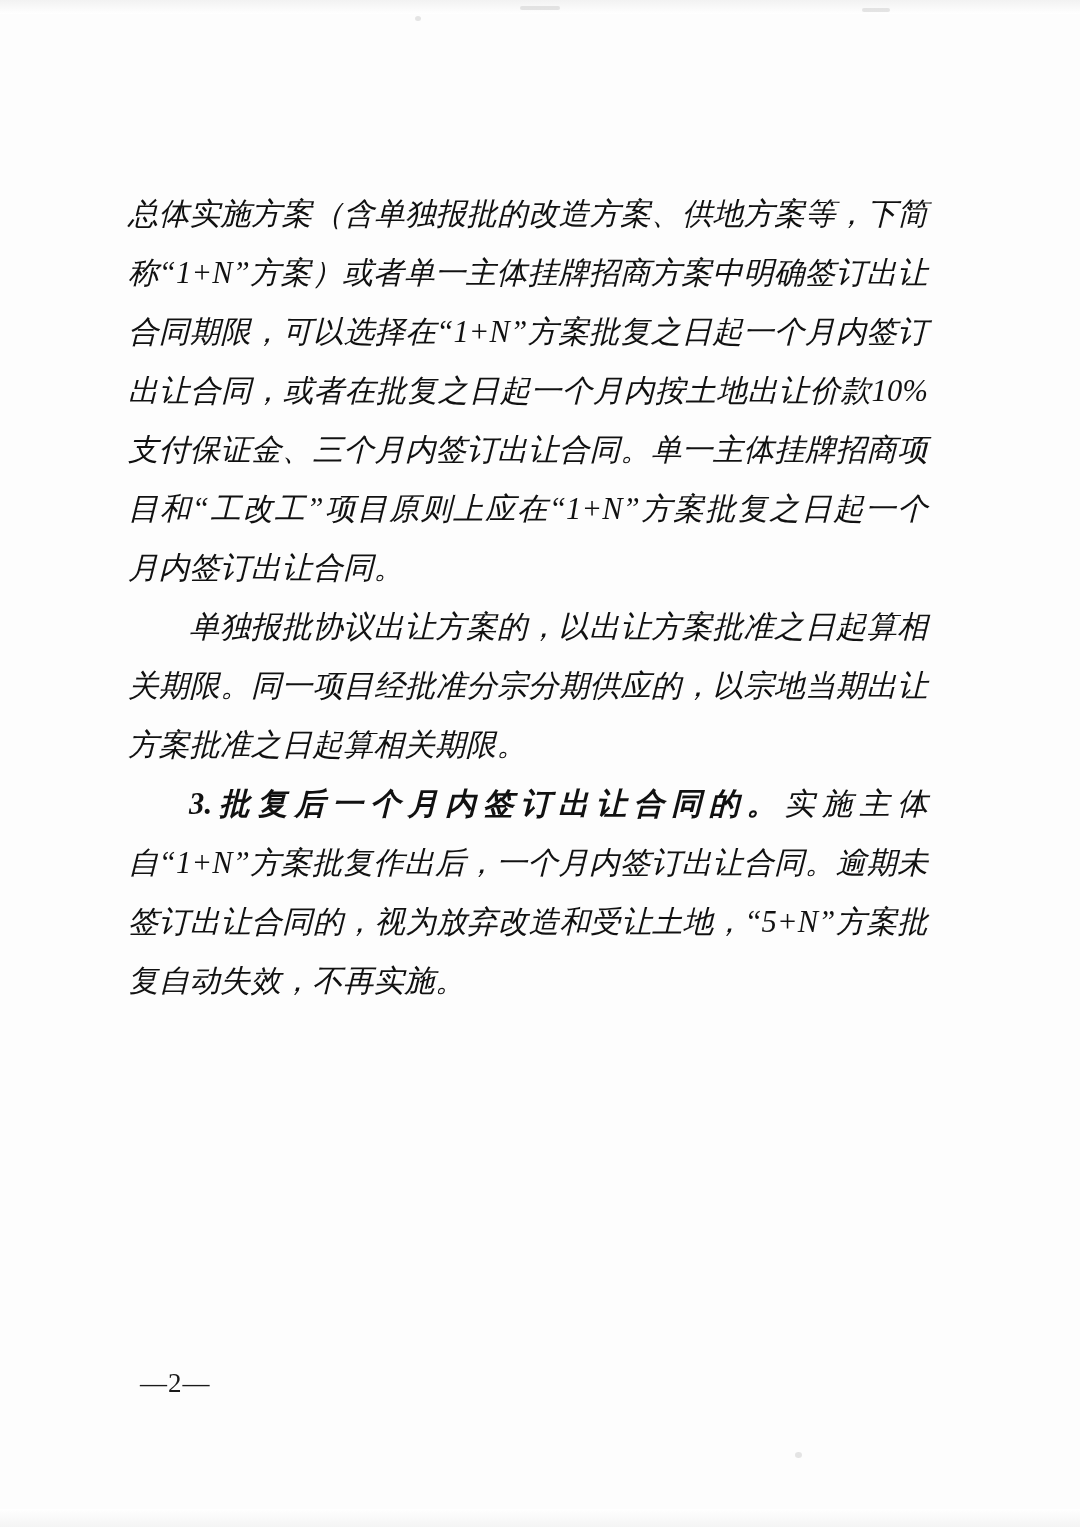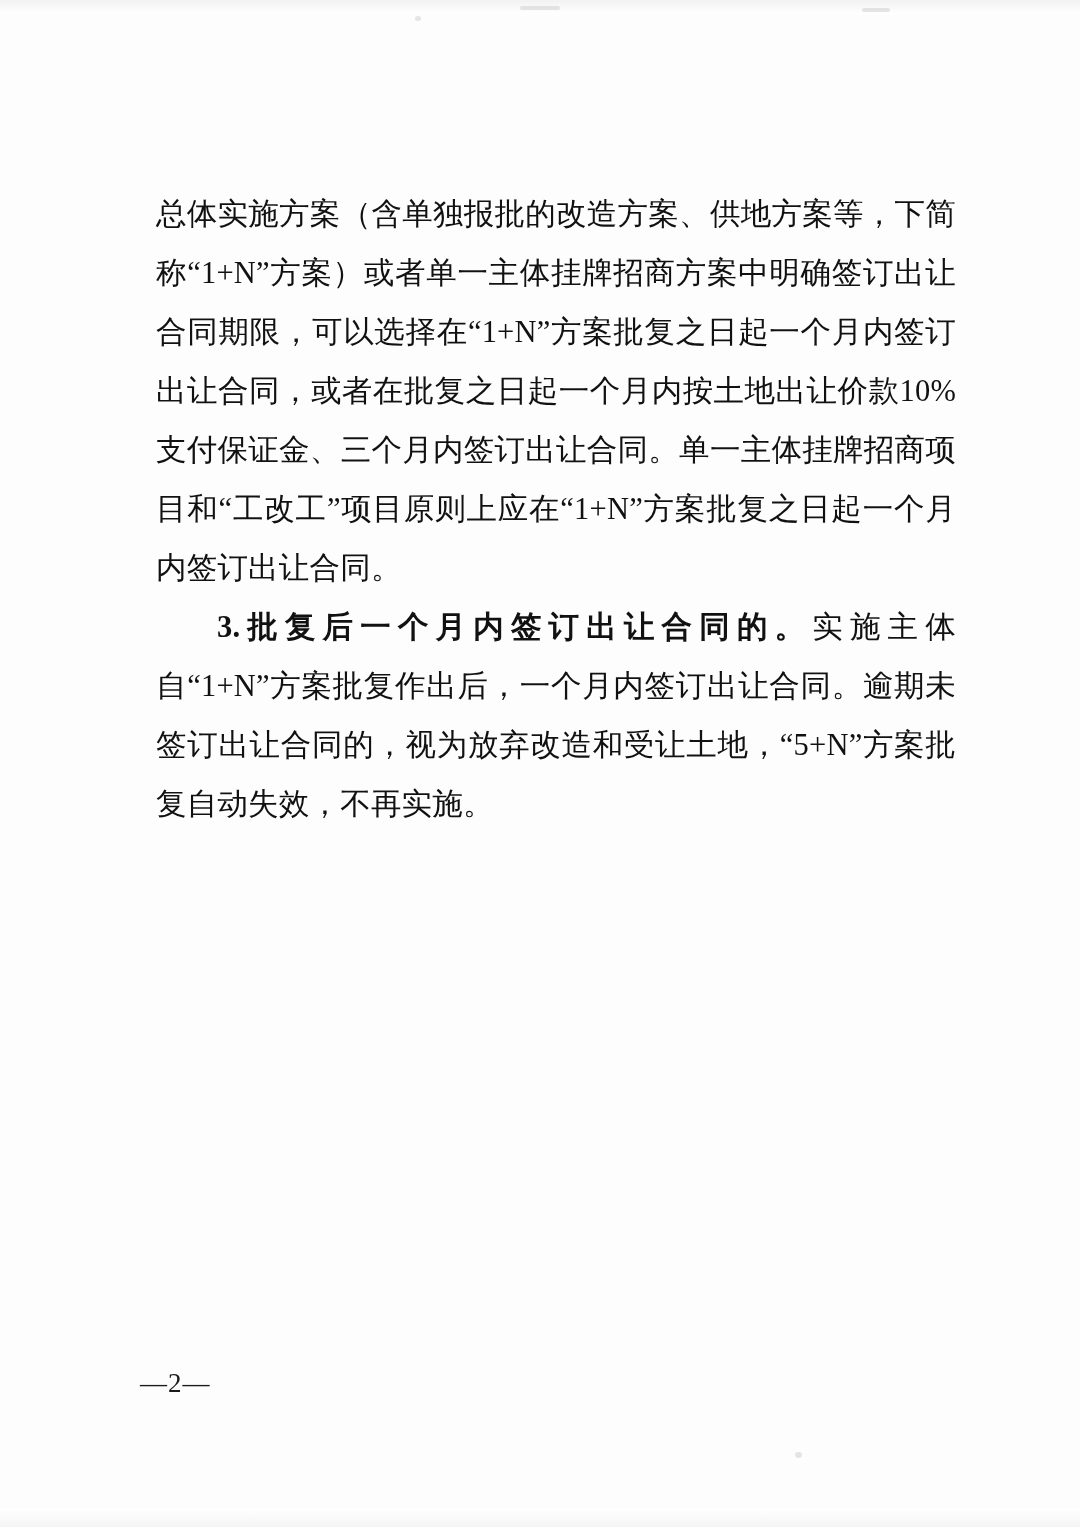--- a/index.html
+++ b/index.html
@@ -18,23 +18,24 @@
   .page {
     position: absolute;
     left: 0;
     top: 0;
     width: 1080px;
     height: 1527px;
     background: #fdfdfd;
   }
   .content {
     position: absolute;
-    left: 156px;
+    left: 128px;
     top: 185px;
     width: 800px;
+    font-style: italic;
   }
   .para {
     font-size: 30.5px;
     line-height: 59px;
     text-align: justify;
     text-justify: inter-ideograph;
     letter-spacing: 0.2px;
     margin: 0;
     color: #111111;
   }
@@ -83,17 +84,18 @@
   <div class="edge-top"></div>
   <div class="edge-bottom"></div>
 
   <div class="speck" style="left:415px; top:16px; width:6px; height:5px;"></div>
   <div class="speck" style="left:520px; top:6px; width:40px; height:4px; border-radius:2px;"></div>
   <div class="speck" style="left:862px; top:8px; width:28px; height:4px; border-radius:2px;"></div>
   <div class="speck" style="left:795px; top:1452px; width:7px; height:6px;"></div>
 
   <div class="content">
     <p class="para">总体实施方案（含单独报批的改造方案、供地方案等，下简称“1+N”方案）或者单一主体挂牌招商方案中明确签订出让合同期限，可以选择在“1+N”方案批复之日起一个月内签订出让合同，或者在批复之日起一个月内按土地出让价款10%支付保证金、三个月内签订出让合同。单一主体挂牌招商项目和“工改工”项目原则上应在“1+N”方案批复之日起一个月内签订出让合同。</p>
+    <p class="para indent">单独报批协议出让方案的，以出让方案批准之日起算相关期限。同一项目经批准分宗分期供应的，以宗地当期出让方案批准之日起算相关期限。</p>
     <p class="para indent"><span class="bold-lead">3.批复后一个月内签订出让合同的。</span><span>实施主体自“1+N”方案批复作出后，一个月内签订出让合同。逾期未签订出让合同的，视为放弃改造和受让土地，“5+N”方案批复自动失效，不再实施。</span></p>
   </div>
 
   <div class="footer">—2—</div>
 </div>
 
 </body></html>

